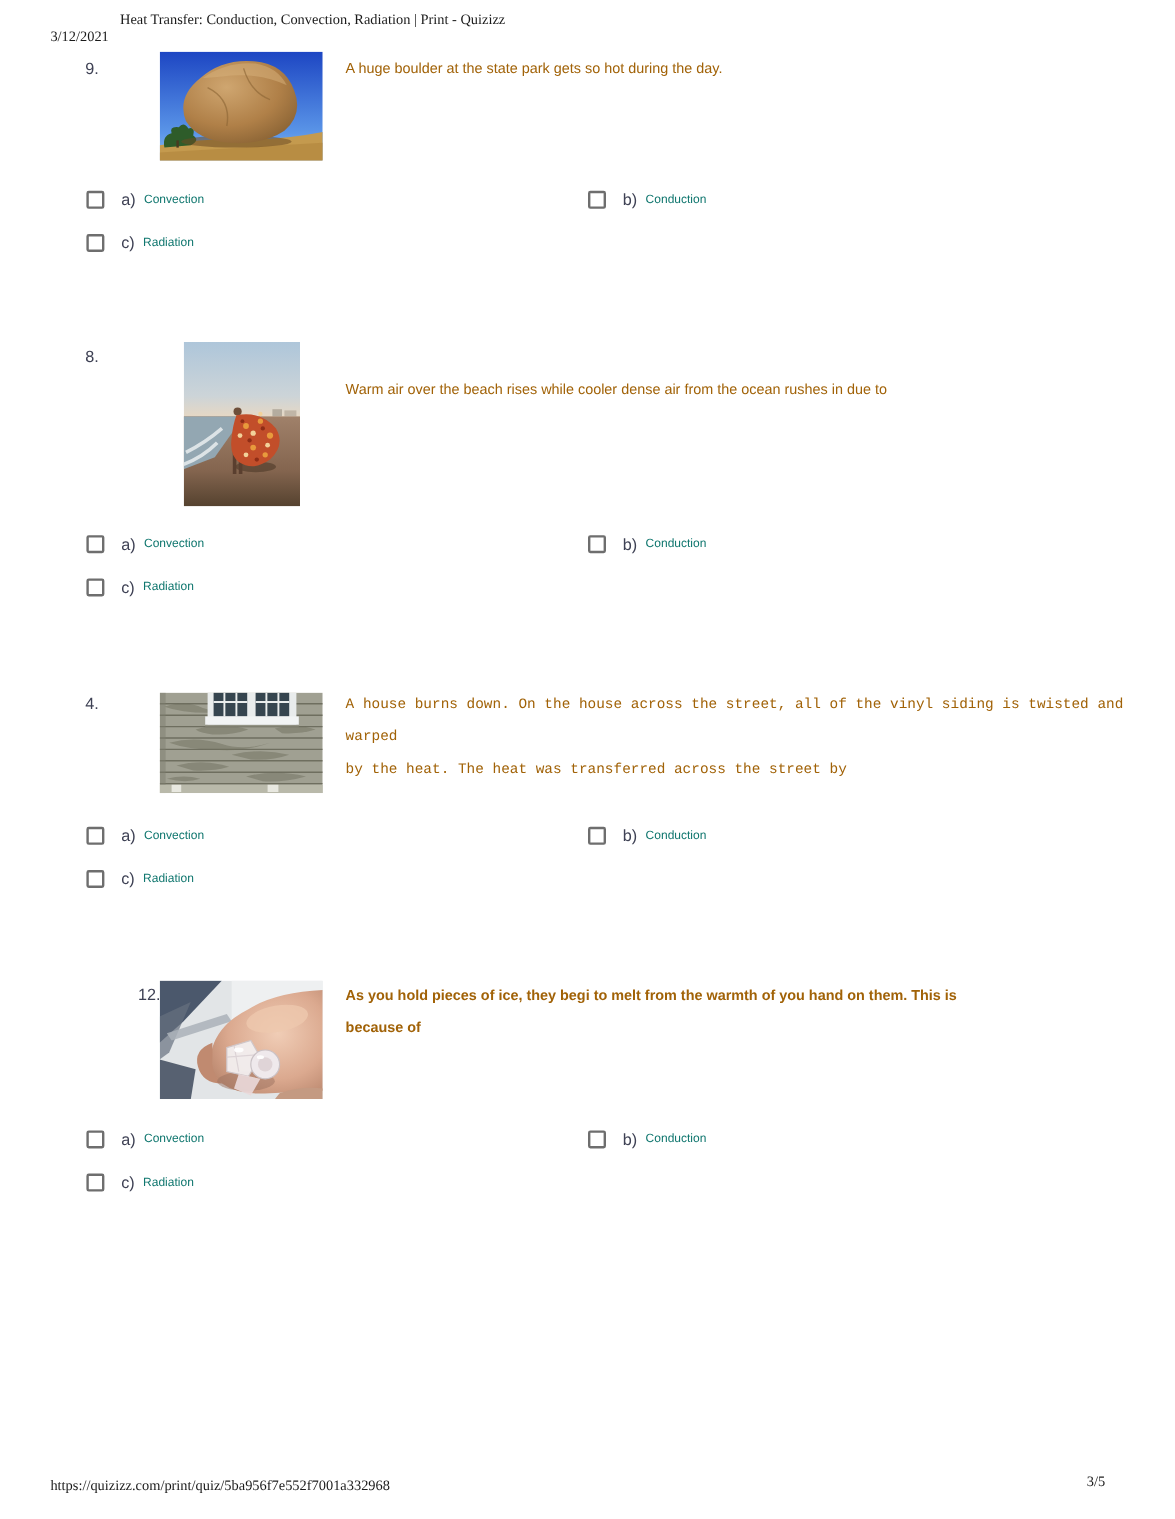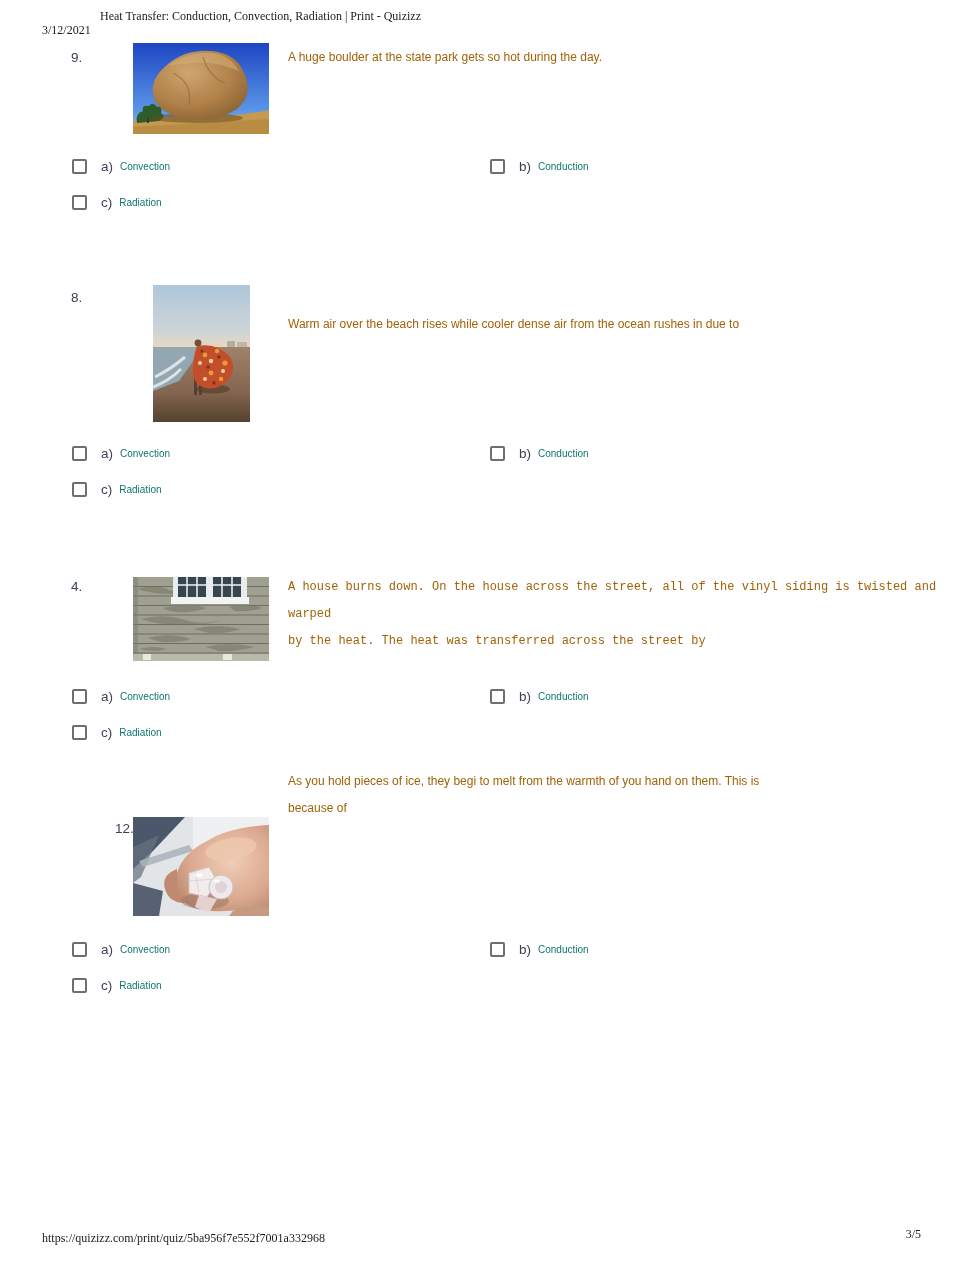--- a/index.html
+++ b/index.html
@@ -28,21 +28,21 @@
   .lbl { margin-left:7px; font-size:10px; color:#0f766e; }
 
   
   .n9  { top:48px; }  .p9  { left:133px; top:43px;  width:136px; height:91px; }
   .t9  { top:44px; }  .o9a { top:154px; } .o9b { top:154px; } .o9c { top:190px; }
   .n10 { top:288px; } .p10 { left:153px; top:285px; width:97px;  height:137px; }
   .t10 { top:287px;margin-top:24px; } .o10a{ top:441px; } .o10b{ top:441px; } .o10c{ top:477px; }
   .n11 { top:577px; } .p11 { left:133px; top:577px; width:136px; height:84px; }
   .t11 { top:574px;font-family:Liberation Mono, monospace; } .o11a{ top:684px; } .o11b{ top:684px; } .o11c{ top:720px; }
   .n12 { top:819px;margin-left:44px; } .p12 { left:133px; top:817px; width:136px; height:99px; }
-  .t12 { top:768px; } .o12a{ top:937px; } .o12b{ top:937px; } .o12c{ top:973px; }
+  .t12 { top:816px;font-weight:bold; } .o12a{ top:937px; } .o12b{ top:937px; } .o12c{ top:973px; }
 </style>
 </head>
 <body>
 
 <div class="serif hdr-date">3/12/2021</div>
 <div class="serif hdr-title">Heat Transfer: Conduction, Convection, Radiation | Print - Quizizz</div>
 
 <div class="qnum n9">9.</div>
 <div class="photo p9" role="img" aria-label="huge tan boulder balanced on a rocky slope under a deep blue sky">
   <svg viewBox="0 0 136 91" preserveAspectRatio="none">

